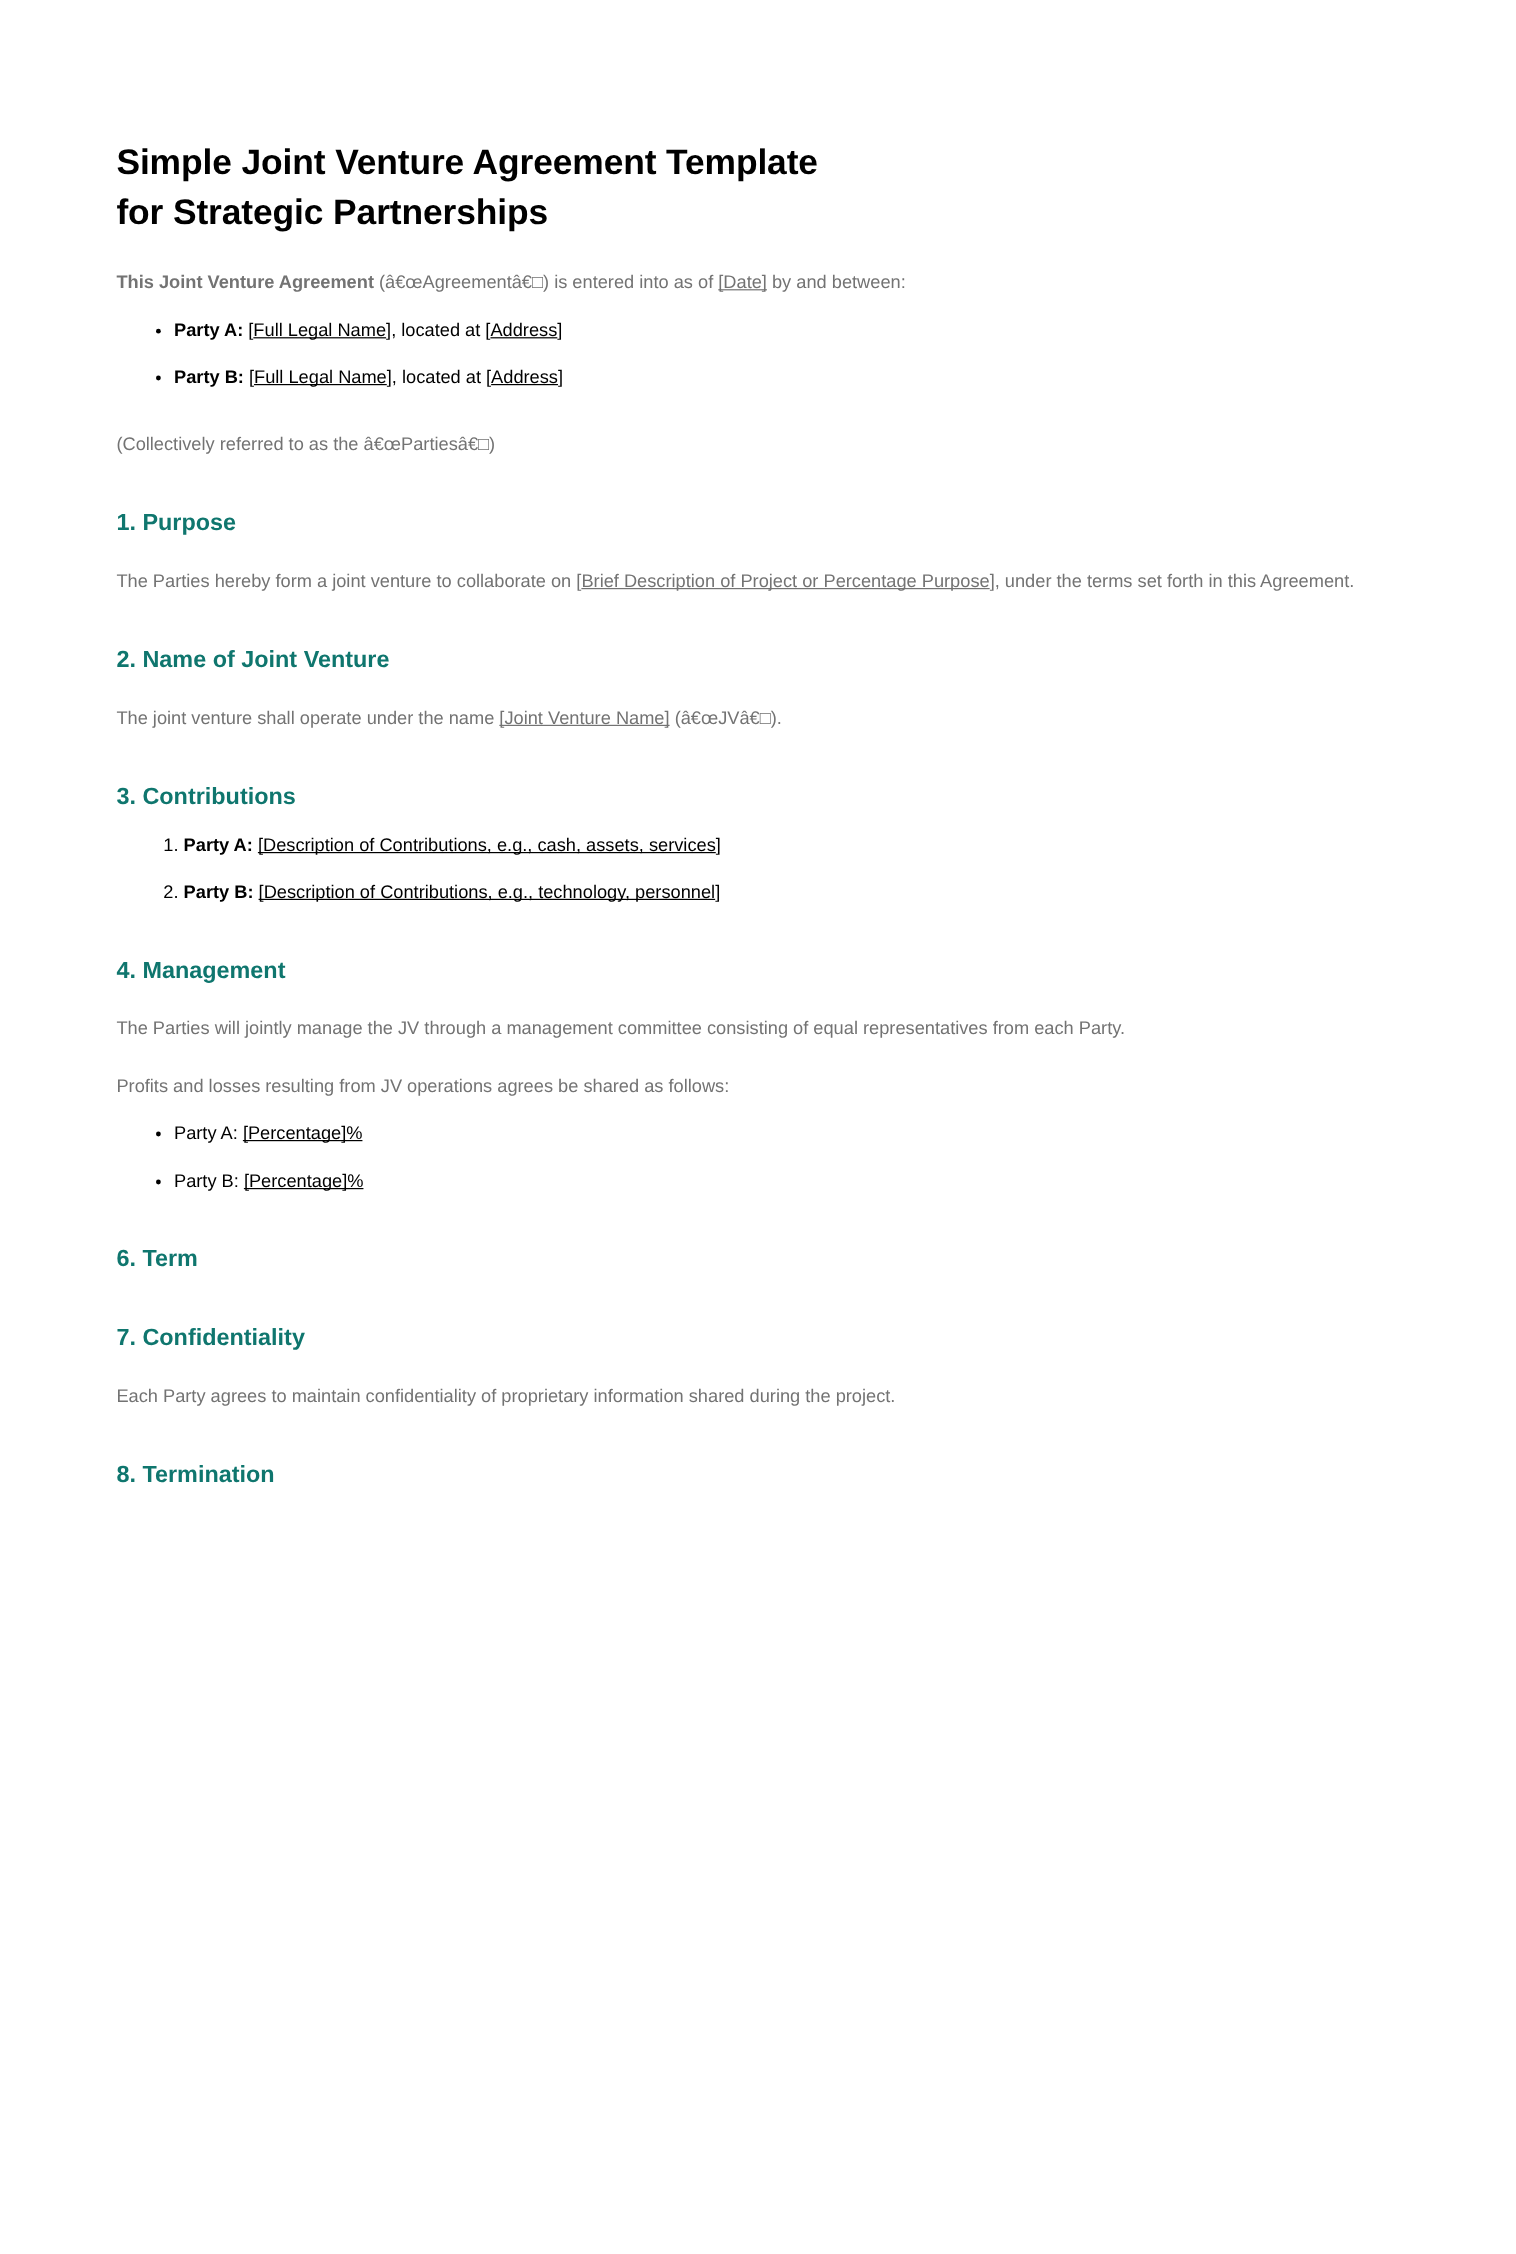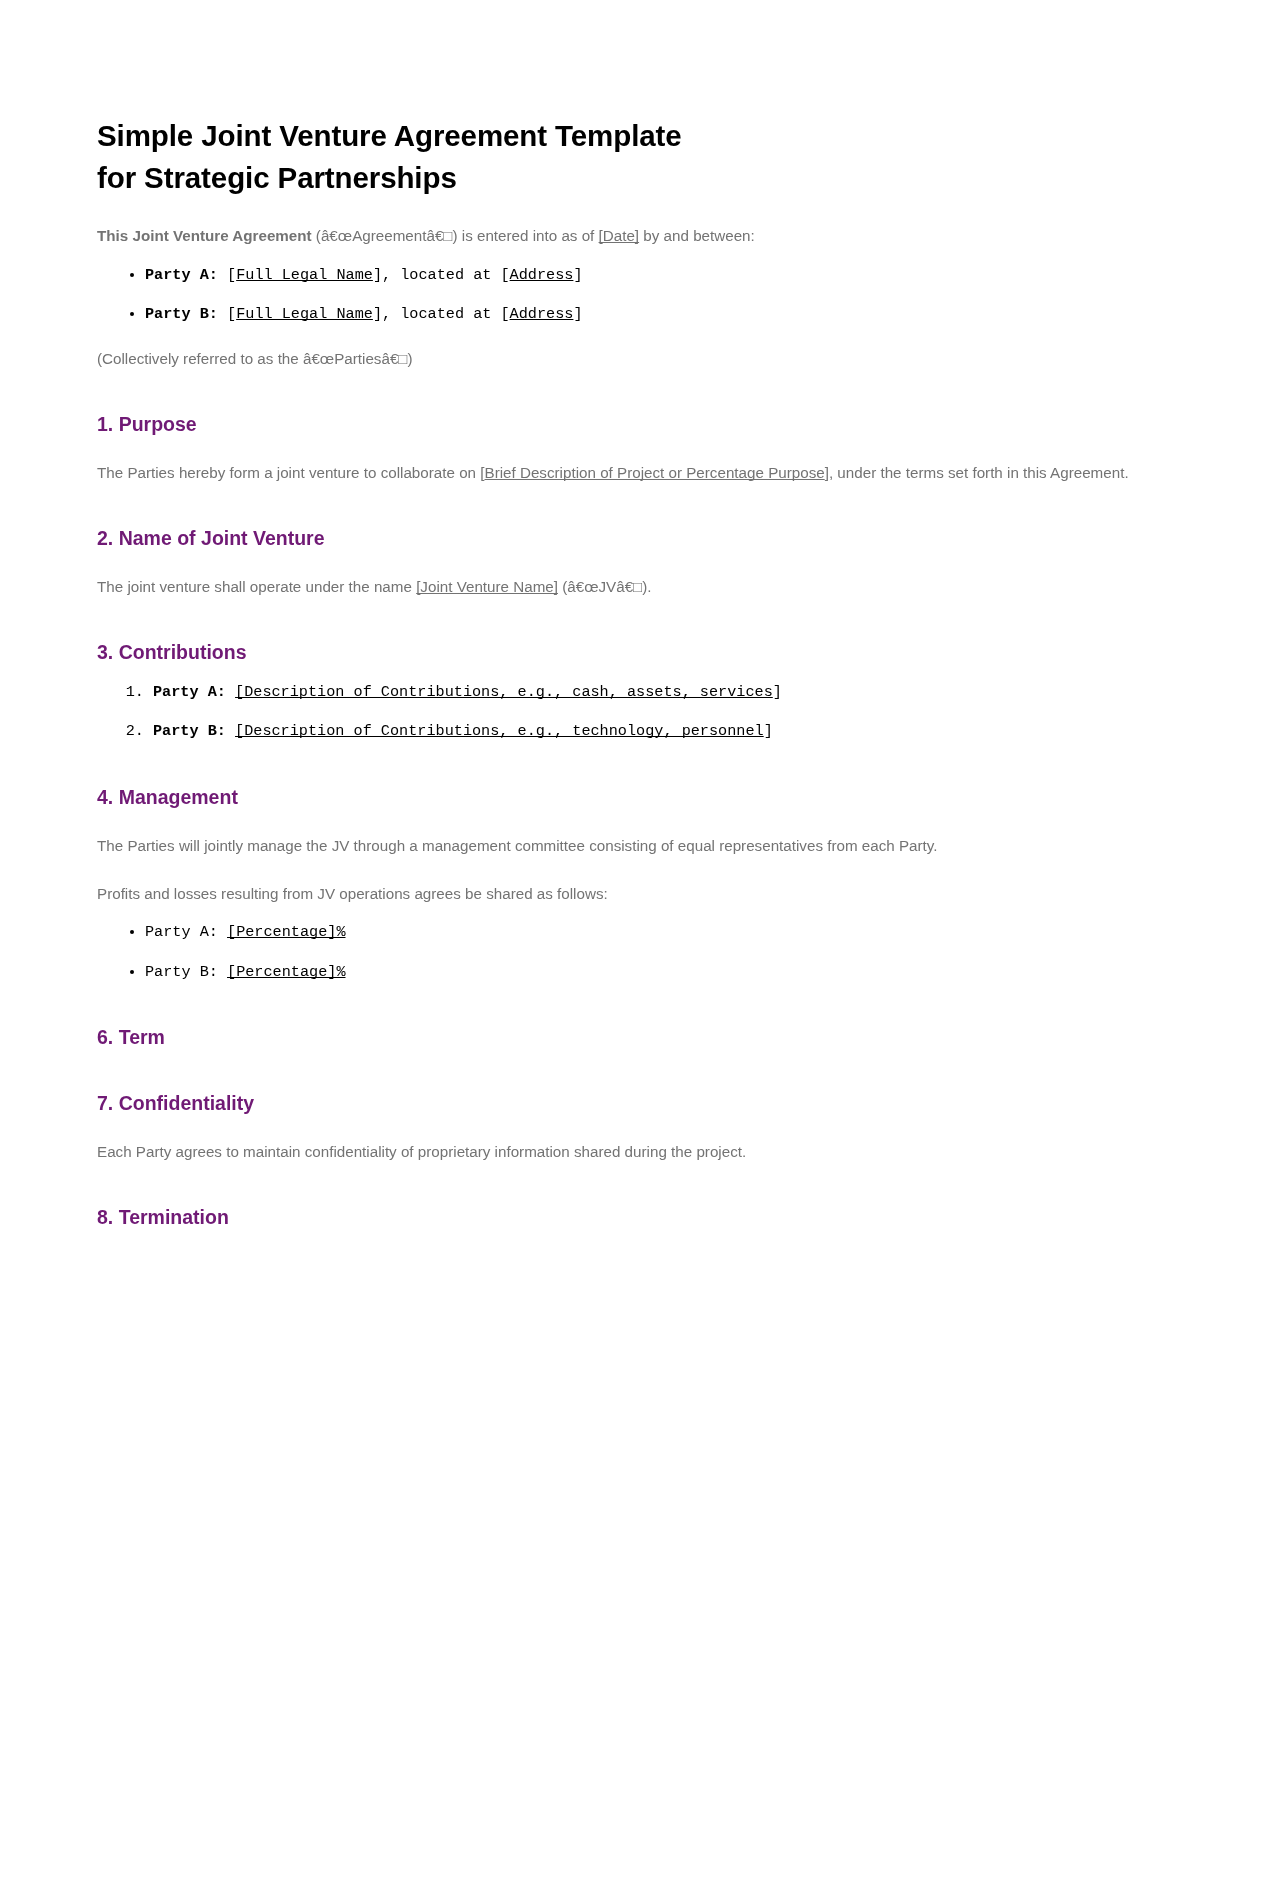--- a/index.html
+++ b/index.html
@@ -48,39 +48,39 @@
     color: #000;
   }
   h1.doc-title .line2 { display: block; }
 
   p.para {
     font-size: 15.2px;
     line-height: 1.5;
     margin: 25px 0 0 0;
     color: #737373;
   }
-  p.para.tight { margin-top: 22px; }
+  p.para.tight { margin-top: 34px; }
 
   h2.sec {
     font-size: 19.5px;
     font-weight: bold;
     line-height: 1.3;
     margin: 41px 0 0 0;
-    color: #701a75;
+    color: #0f766e;
   }
 
   ul.bullets, ol.numbers {
     margin: 13px 0 0 0;
     padding-left: 48px;
     font-size: 15.2px;
     line-height: 1.52;
   }
   ul.bullets { list-style: disc; }
   ol.numbers { list-style: decimal; padding-left: 56px; }
-  ul.bullets li, ol.numbers li { margin: 16px 0 1px 0; font-family: Liberation Mono, monospace; }
+  ul.bullets li, ol.numbers li { margin: 16px 0 1px 0; }
 
   b, strong { font-weight: bold; }
   u, .u { text-decoration: underline; text-decoration-skip-ink: none; }
 
   .heading-clipped { margin-top: 40px; }
 </style>
 </head>
 <body>
 
 <div id="page">

